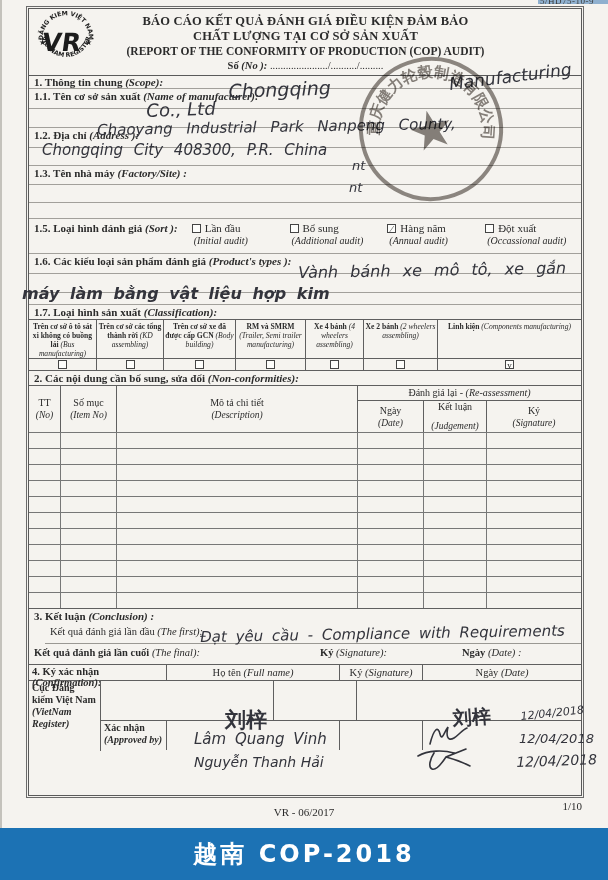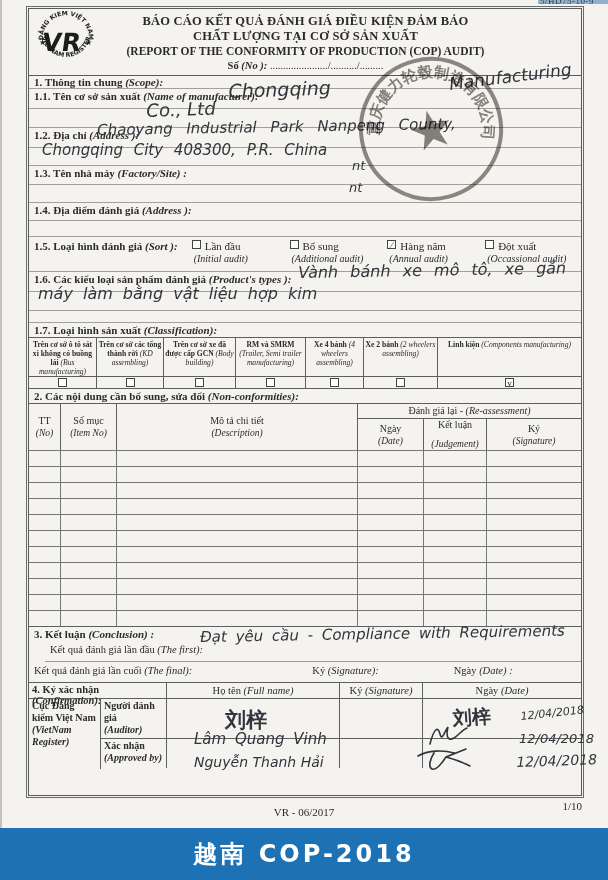--- a/index.html
+++ b/index.html
@@ -32,21 +32,21 @@
   .no-line .en{font-weight:bold;}
 
   .r-scope{height:14px;border-top:1px solid #5a5a5a;font-size:11px;padding-top:0;}
   .h20{height:20px;} .h19{height:19px;} .h18{height:18px;} .h16{height:16px;}
   .h35{height:35px;} .h14{height:14px;} .h12{height:12px;}
 
   
   .sortrow{display:flex;align-items:flex-start;padding-top:3px;}
   .sortrow .lbl{white-space:nowrap;margin-right:8px;}
   .opt{width:108px;text-align:left;padding-left:6px;}
-  .opt .top{display:flex;gap:4px;font-weight:normal;}
+  .opt .top{display:flex;align-items:center;gap:4px;font-weight:normal;}
   .opt .sub{font-style:italic;font-size:10px;padding-left:2px;margin-top:2px;}
   .cb{display:inline-block;width:9px;height:9px;border:1px solid #444;background:#fdfdfb;
       font-size:9px;line-height:8px;text-align:center;color:#222;flex:none;}
 
   
   .t17{border-top:1px solid #5f5f5f;}
   .t17 .hrow{display:flex;height:38px;}
   .t17 .hcell{border-right:1px solid #5f5f5f;font-size:7.6px;line-height:9px;text-align:center;
       padding:2px 1px 0 1px;font-weight:normal;}
   .t17 .hcell .en{font-weight:normal;}
@@ -70,21 +70,21 @@
   .t2c{border-right:1px solid #777;height:100%;}
   .w-tt{width:32px;} .w-item{width:56px;} .w-desc{width:241px;}
   .w-ngay{width:66px;} .w-ket{width:63px;justify-content:space-between;} .w-ky{flex:1;border-right:none !important;}
 
   
   .s3h{height:15px;border-top:1px solid #5f5f5f;border-bottom:none;}
   .s3line{height:21px;border-bottom:1px solid #9a9893;font-size:10.5px;padding-top:3px;margin-left:16px;}
   .s3line .vi{font-weight:normal;} .s3line .en{font-weight:normal;font-style:italic;}
   .s3final{height:20px;display:flex;border-bottom:none;font-size:10.5px;padding-top:3px;}
   .s3final .seg{white-space:nowrap;}
-  .s3final .vi{font-weight:normal;} .s3final .en{font-weight:normal;font-style:italic;}
+  .s3final .vi{font-weight:bold;} .s3final .en{font-weight:normal;font-style:italic;}
 
   
   .t4{border-top:1px solid #5f5f5f;font-size:10.5px;}
   .t4 .r0{display:flex;height:16px;border-bottom:1px solid #5f5f5f;}
   .t4 .r1{display:flex;height:28px;border-bottom:1px solid #5f5f5f;}
   .t4 .r23{display:flex;height:70px;}
   .t4c{border-right:1px solid #5f5f5f;padding:1px 3px;}
   .t4c.center{display:flex;align-items:center;justify-content:center;text-align:center;}
   .w4-head{width:138px;} .w4-lefta{width:72px;} .w4-leftb{width:66px;}
   .w4-name{width:173px;} .w4-sig{width:83px;} .w4-date{flex:1;border-right:none !important;}
@@ -149,21 +149,20 @@
 
   <div class="row h20"><span class="vi">1.1. Tên cơ sở sản xuất </span><span class="en">(Name of manufacturer):</span></div>
   <div class="row h19"></div>
 
   <div class="row h20"><span class="vi">1.2. Địa chỉ </span><span class="en">(Address ):</span></div>
   <div class="row h18"></div>
 
   <div class="row h19"><span class="vi">1.3. Tên nhà máy </span><span class="en">(Factory/Site) :</span></div>
   <div class="row h18"></div>
 
-  <div class="row h18"><span class="vi">1.4. Địa điểm đánh giá </span><span class="en">(Address ):</span></div>
   <div class="row h16"></div>
 
   <div class="row h35 sortrow">
     <span class="lbl"><span class="vi">1.5. Loại hình đánh giá </span><span class="en">(Sort ):</span></span>
     <span class="opt">
       <span class="top">
           <span class="cb"></span>
           <span>Lần đầu</span>
         </span>
       <span class="sub">(Initial audit)</span>
@@ -376,21 +375,20 @@
           <span><span class="vi">Ký </span><span class="en">(Signature)</span></span>
         </div>
       <div class="t4c w4-date center colhead">
           <span><span class="vi">Ngày </span><span class="en">(Date)</span></span>
         </div>
     </div>
     <div class="r23">
       <div class="t4c w4-lefta lblcell"><span class="vi">Cục Đăng kiểm Việt Nam </span><br><span class="en">(VietNam Register)</span></div>
       <div class="sub2">
         <div class="subrow a">
-          <div class="t4c w4-leftb lblcell"><span class="vi">Người đánh giá </span><br><span class="en">(Auditor)</span></div>
           <div class="t4c w4-name"></div>
           <div class="t4c w4-sig"></div>
           <div class="t4c w4-date"></div>
         </div>
         <div class="subrow b">
           <div class="t4c w4-leftb lblcell"><span class="vi">Xác nhận </span><br><span class="en">(Approved by)</span></div>
           <div class="t4c w4-name"></div>
           <div class="t4c w4-sig"></div>
           <div class="t4c w4-date"></div>
         </div>
@@ -404,21 +402,21 @@
 
 <div class="hw-layer">
   <span class="hw" style="left:228px;top:80px;font-size:19px;transform:rotate(-2deg);">Chongqing</span>
   <span class="hw" style="left:448px;top:74px;font-size:17px;transform:rotate(-7deg);">Manufacturing</span>
   <span class="hw" style="left:146px;top:100px;font-size:18px;transform:rotate(-2deg);">Co., Ltd</span>
   <span class="hw" style="left:97px;top:121px;font-size:15px;word-spacing:9px;transform:rotate(-1deg);">Chaoyang  Industrial  Park  Nanpeng County,</span>
   <span class="hw" style="left:42px;top:141px;font-size:15px;word-spacing:6px;">Chongqing  City  408300,  P.R.  China</span>
   <span class="hw" style="left:352px;top:158px;font-size:13px;">nt</span>
   <span class="hw" style="left:349px;top:180px;font-size:13px;">nt</span>
   <span class="hw" style="left:298px;top:263px;font-size:16px;word-spacing:7px;transform:rotate(-1deg);">Vành  bánh xe  mô tô,  xe gắn</span>
-  <span class="hw" style="left:38px;top:284px;font-size:16px;word-spacing:5px;">máy  làm bằng  vật liệu  hợp kim</span>
+  <span class="hw" style="left:22px;top:284px;font-size:16px;word-spacing:5px;font-weight:bold;">máy  làm bằng  vật liệu  hợp kim</span>
   <span class="hw" style="left:200px;top:628px;font-size:15px;word-spacing:4px;transform:rotate(-1deg);">Đạt yêu cầu  -  Compliance  with  Requirements</span>
   <span class="hw" style="left:225px;top:706px;font-size:21px;font-style:normal;font-weight:bold;">刘梓</span>
   <span class="hw" style="left:452px;top:706px;font-size:19px;font-style:normal;font-weight:bold;transform:rotate(-4deg);">刘梓</span>
   <span class="hw" style="left:520px;top:710px;font-size:11px;transform:rotate(-6deg);">12/04/2018</span>
   <span class="hw" style="left:194px;top:730px;font-size:15px;word-spacing:4px;">Lâm Quang Vinh</span>
   <span class="hw" style="left:194px;top:754px;font-size:14px;">Nguyễn Thanh Hải</span>
   <span class="hw" style="left:519px;top:731px;font-size:13px;">12/04/2018</span>
   <span class="hw" style="left:516px;top:754px;font-size:14px;transform:rotate(-2deg);">12/04/2018</span>
   <svg style="position:absolute;left:426px;top:722px;" width="46" height="26">
     <path d="M4,22 C8,6 12,4 14,12 C16,20 18,10 22,5 C20,13 21,20 28,16 C33,13 36,8 41,6" stroke="#33343c" stroke-width="1.6" fill="none" stroke-linecap="round"></path>

